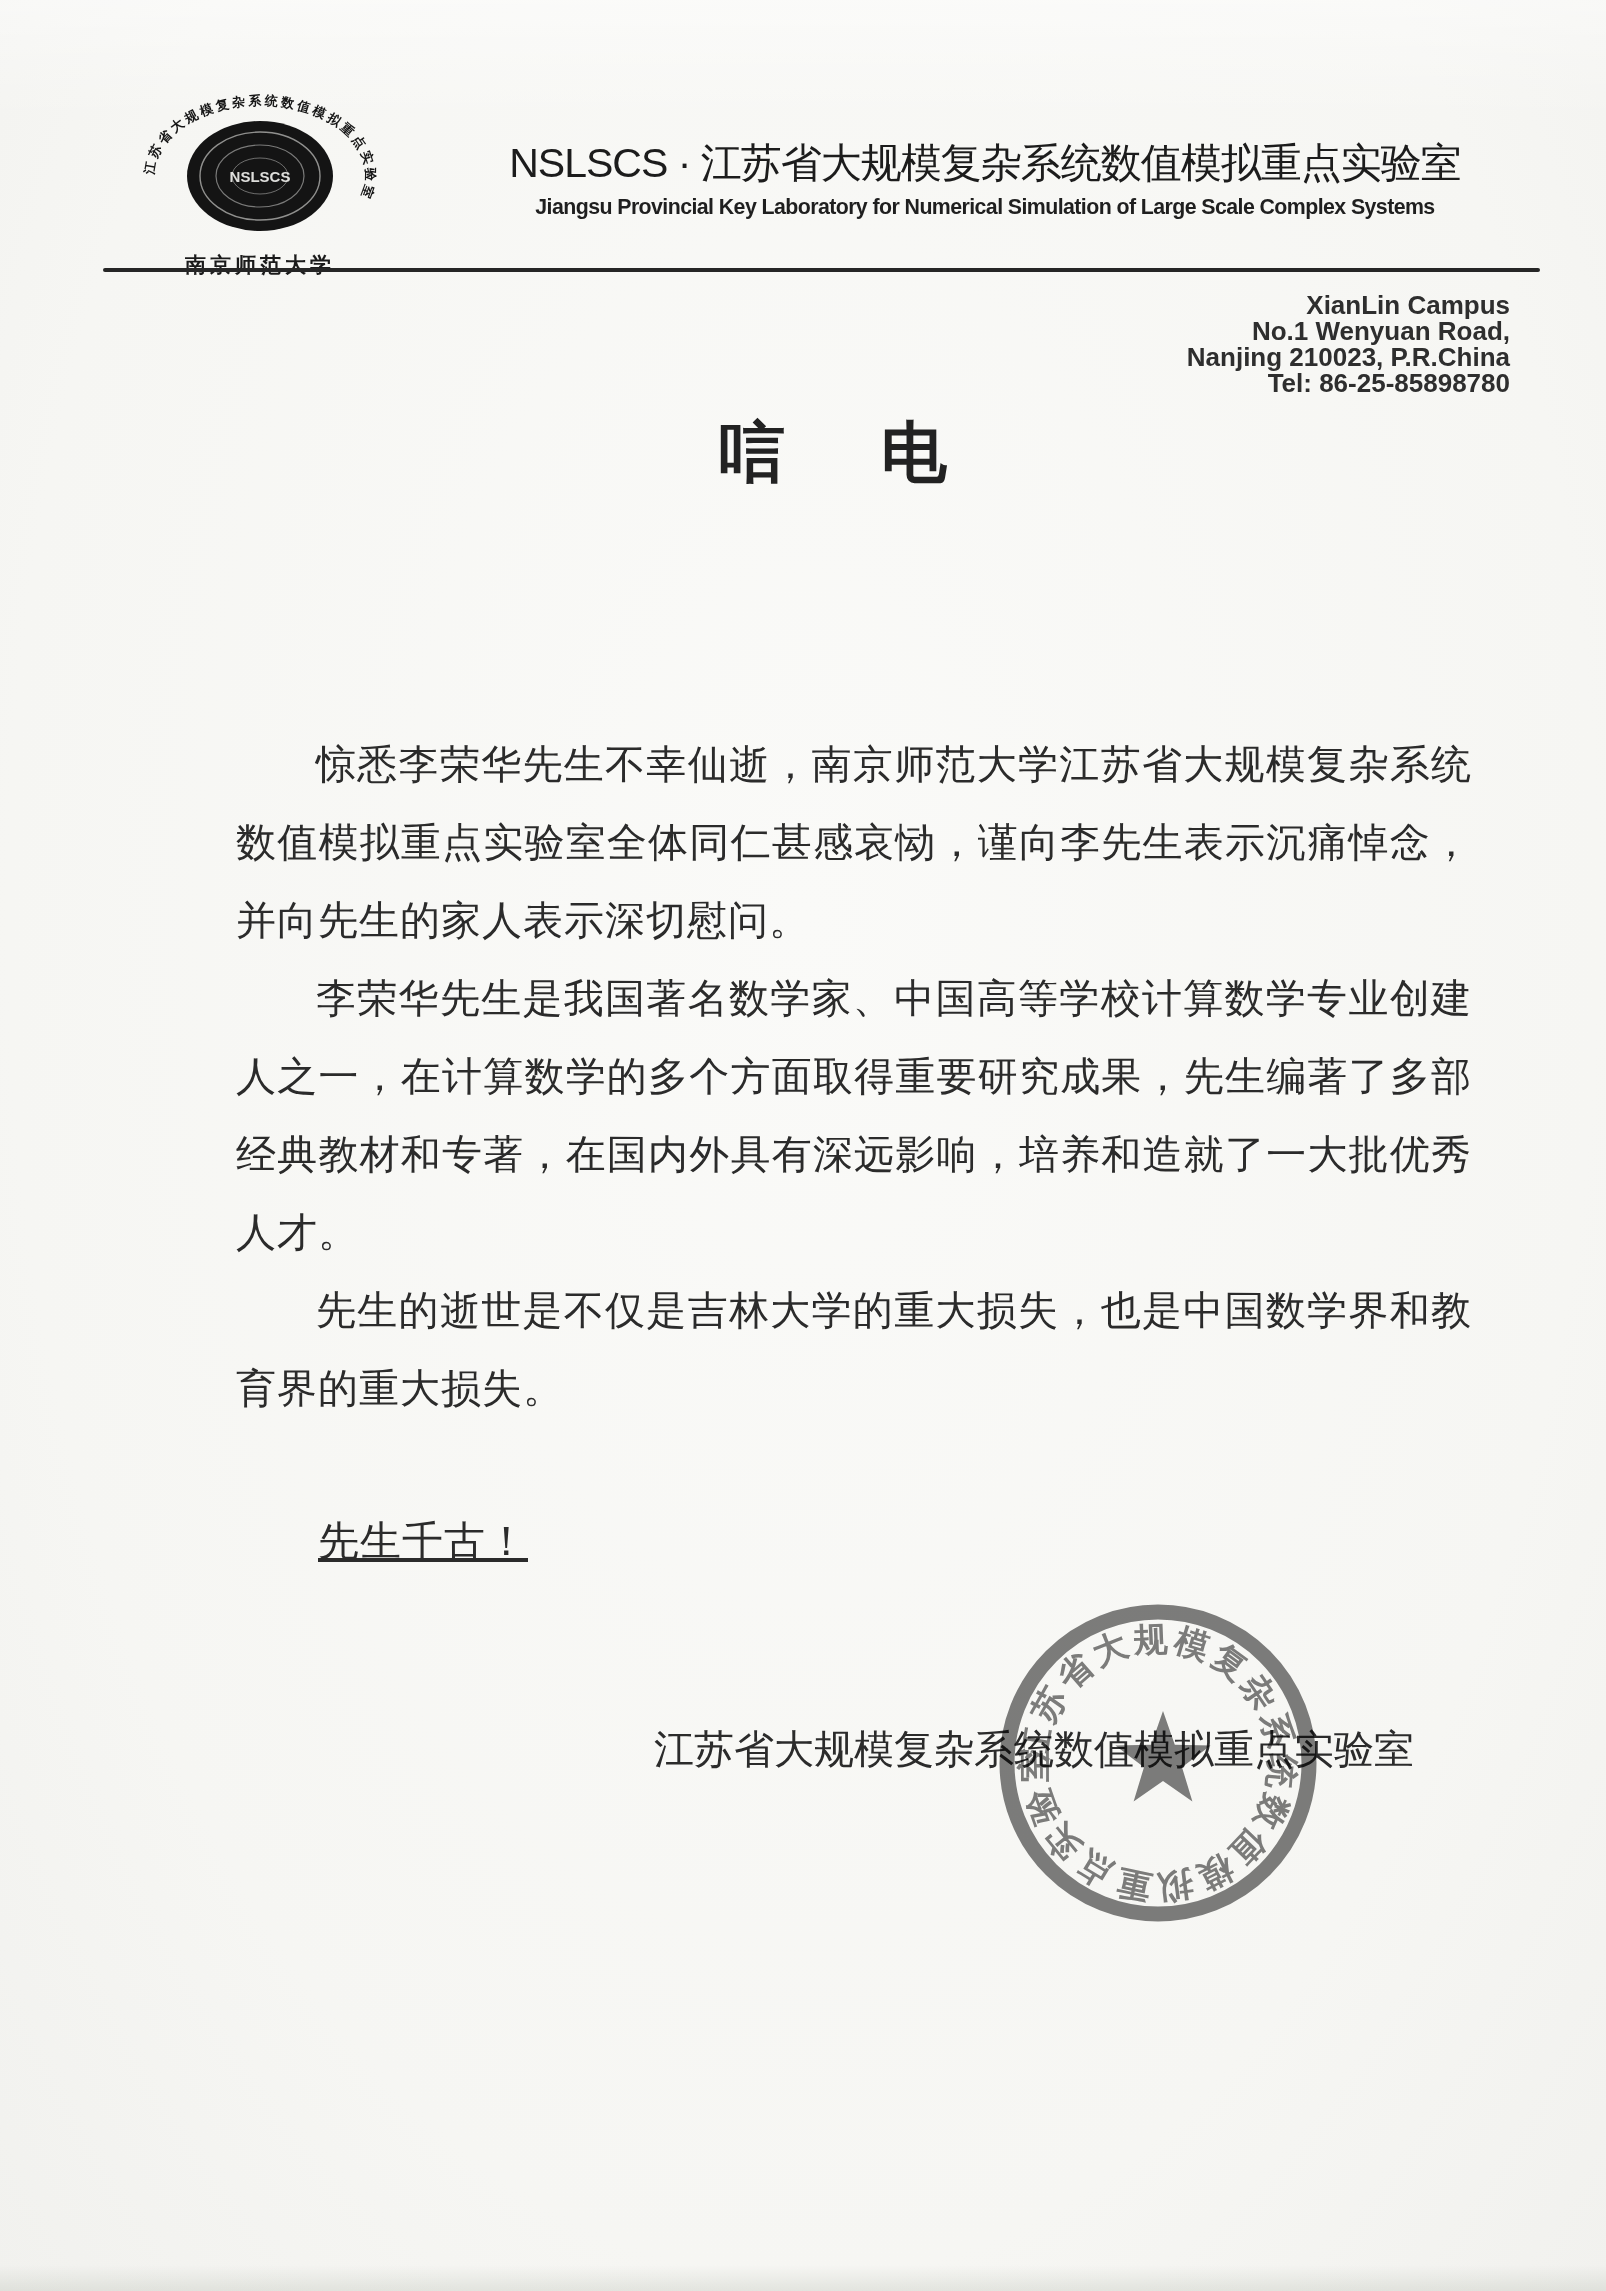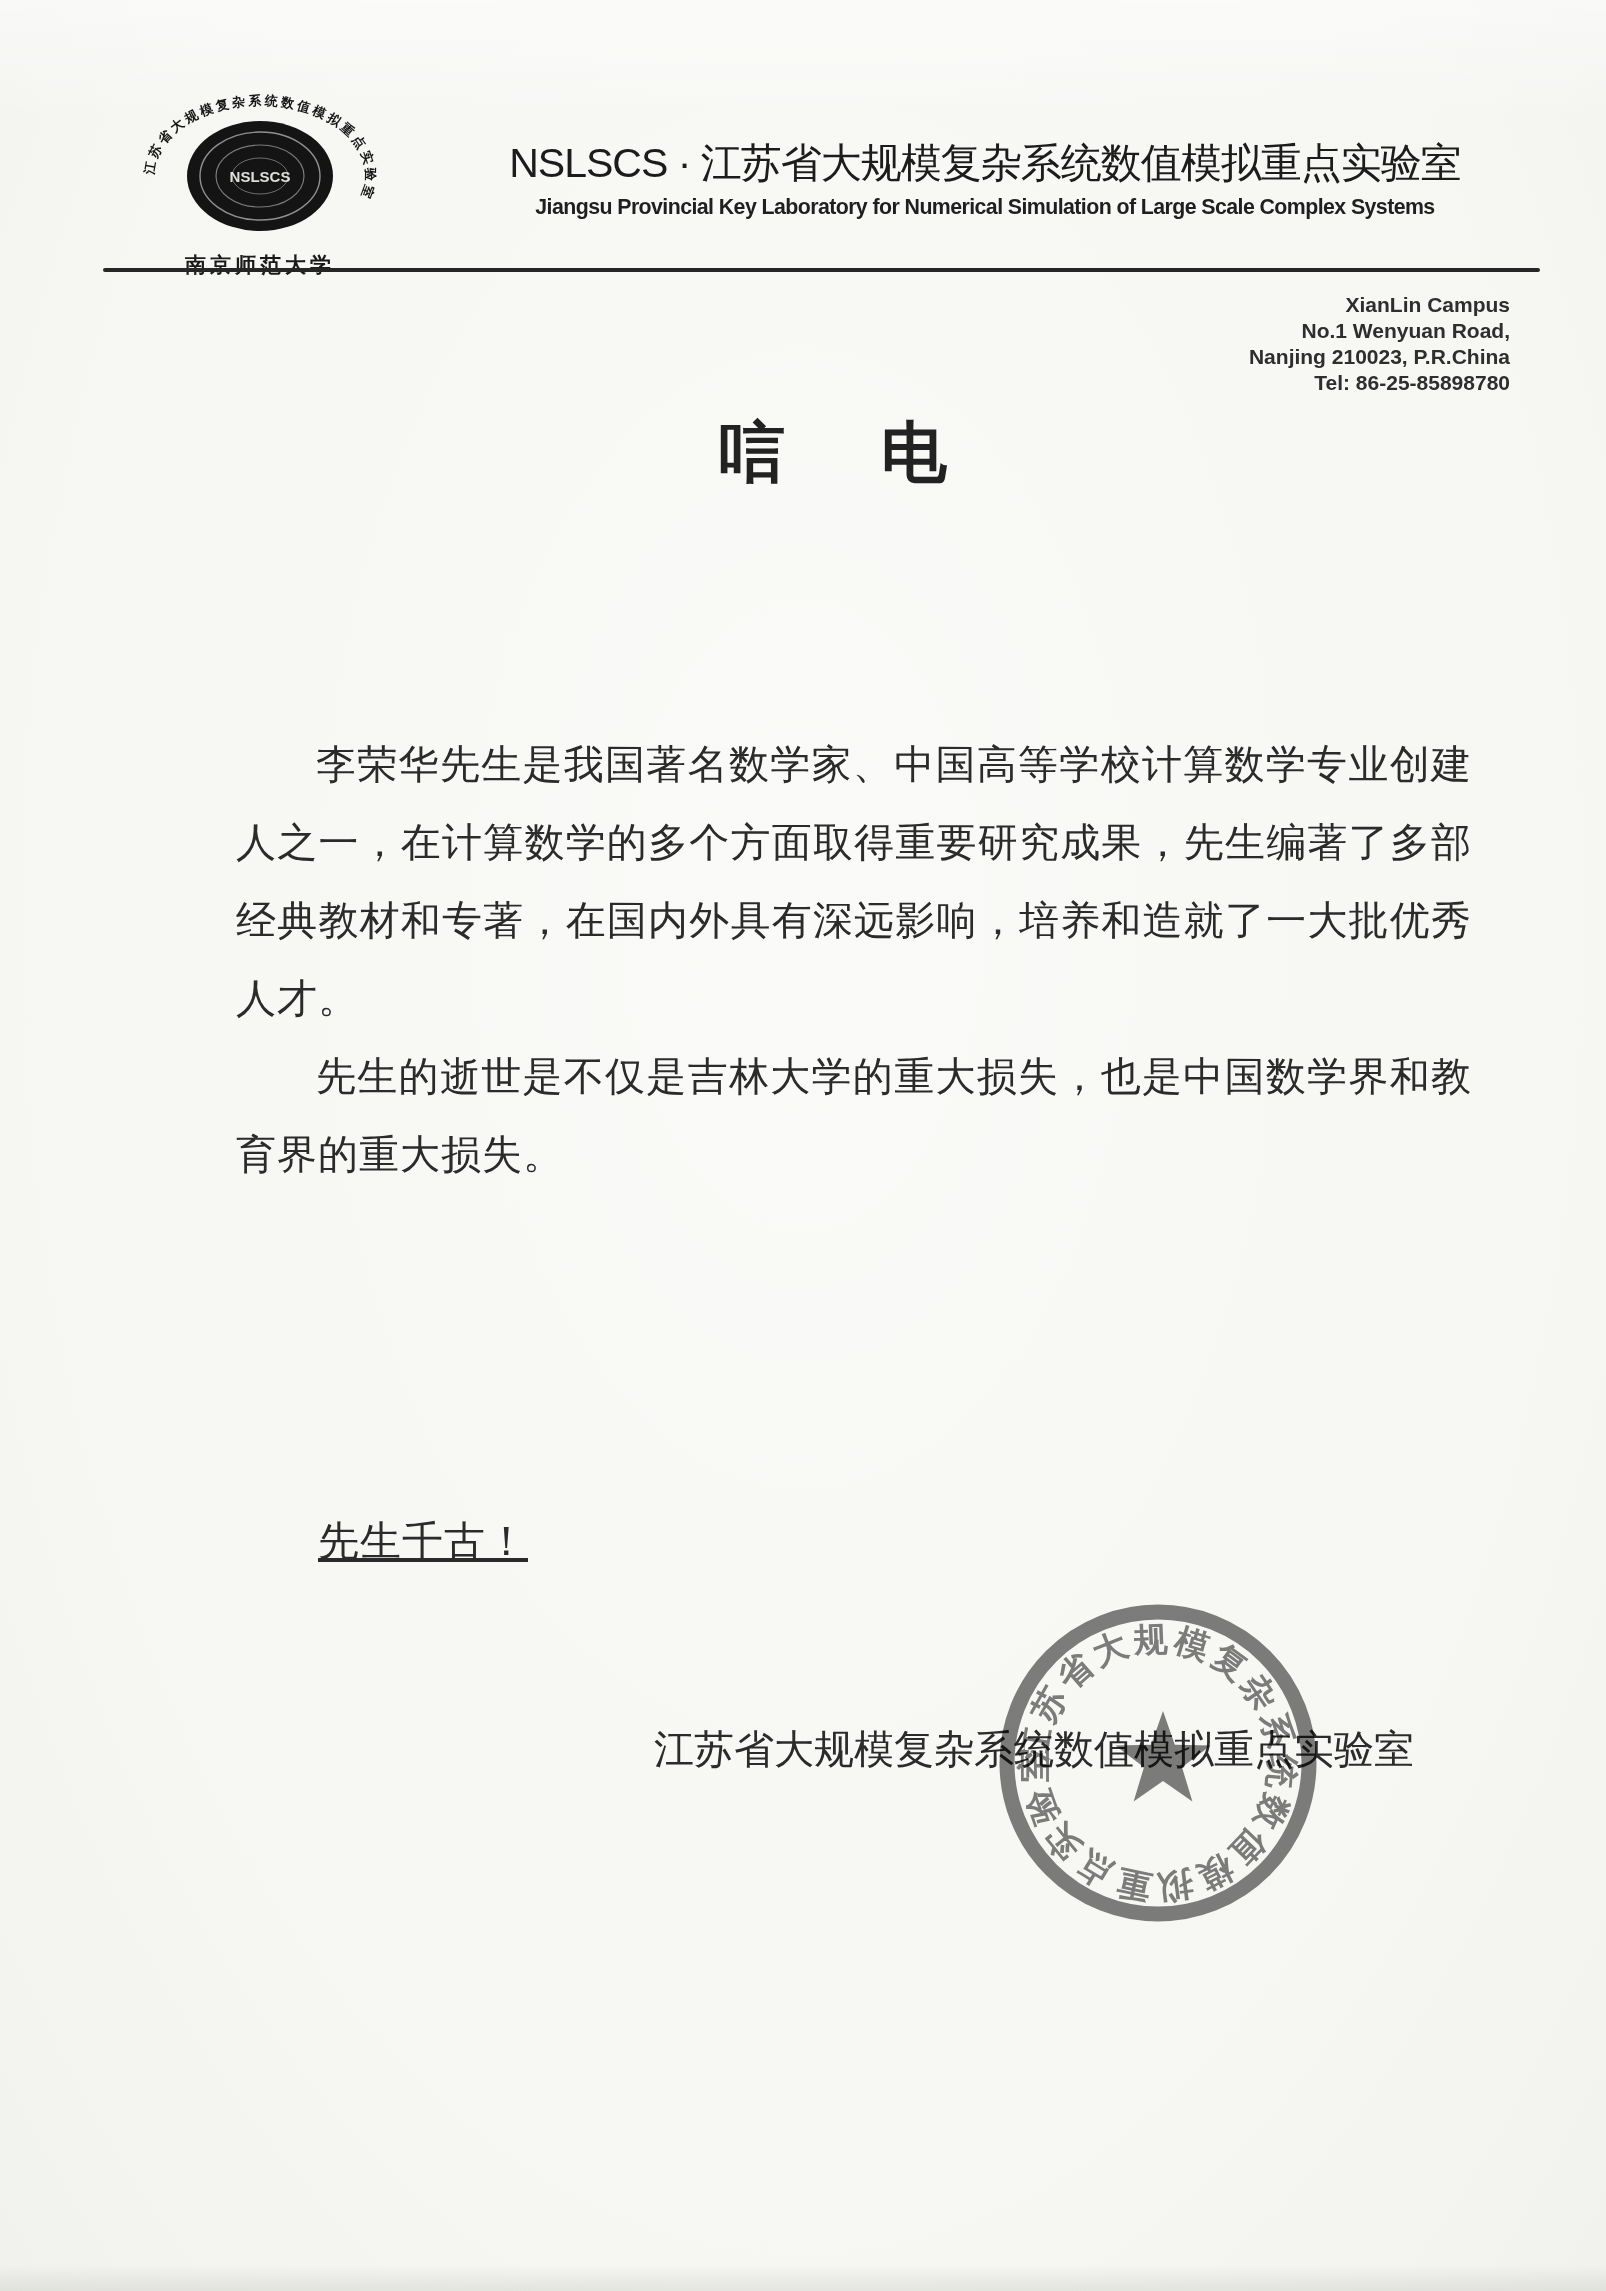--- a/index.html
+++ b/index.html
@@ -31,21 +31,21 @@
     font-family:"Liberation Sans","DejaVu Sans",sans-serif;
     font-weight:bold;font-size:22px;letter-spacing:-0.6px;color:#1f1f1f;
     white-space:nowrap;transform:scaleX(.97);
   }
   .hdr-rule{
     left:103px;top:268px;width:1437px;height:4px;background:#262626;border-radius:2px;
   }
   .addr{
     top:292px;right:96px;text-align:right;
     font-family:"Liberation Sans","DejaVu Sans",sans-serif;
-    font-weight:bold;font-size:21px;line-height:26px;color:#2e2e2e;
+    font-weight:bold;font-size:26px;line-height:26px;color:#2e2e2e;
   }
 
   
   .doc-title{
     left:0;top:408px;width:1606px;text-align:center;
     font-weight:bold;font-size:66px;color:#222;
     padding-left:60px;box-sizing:border-box;white-space:nowrap;
   }
   .doc-title .gap{display:inline-block;width:96px;}
   .salutation{
@@ -101,20 +101,21 @@
     <div>Nanjing 210023, P.R.China</div>
     <div>Tel: 86-25-85898780</div>
   </div>
 
   <div class="abs doc-title">
     <span>唁</span><span class="gap"></span><span>电</span>
   </div>
 
 
   <div class="abs body-block">
+    <p>惊悉李荣华先生不幸仙逝，南京师范大学江苏省大规模复杂系统数值模拟重点实验室全体同仁甚感哀恸，谨向李先生表示沉痛悼念，并向先生的家人表示深切慰问。</p>
     <p>李荣华先生是我国著名数学家、中国高等学校计算数学专业创建人之一，在计算数学的多个方面取得重要研究成果，先生编著了多部经典教材和专著，在国内外具有深远影响，培养和造就了一大批优秀人才。</p>
     <p>先生的逝世是不仅是吉林大学的重大损失，也是中国数学界和教育界的重大损失。</p>
   </div>
 
   <div class="abs closing">先生千古！</div>
 
   <div class="abs signer">江苏省大规模复杂系统数值模拟重点实验室</div>
 
   <svg class="abs seal" viewBox="0 0 324 324">
     <defs>

